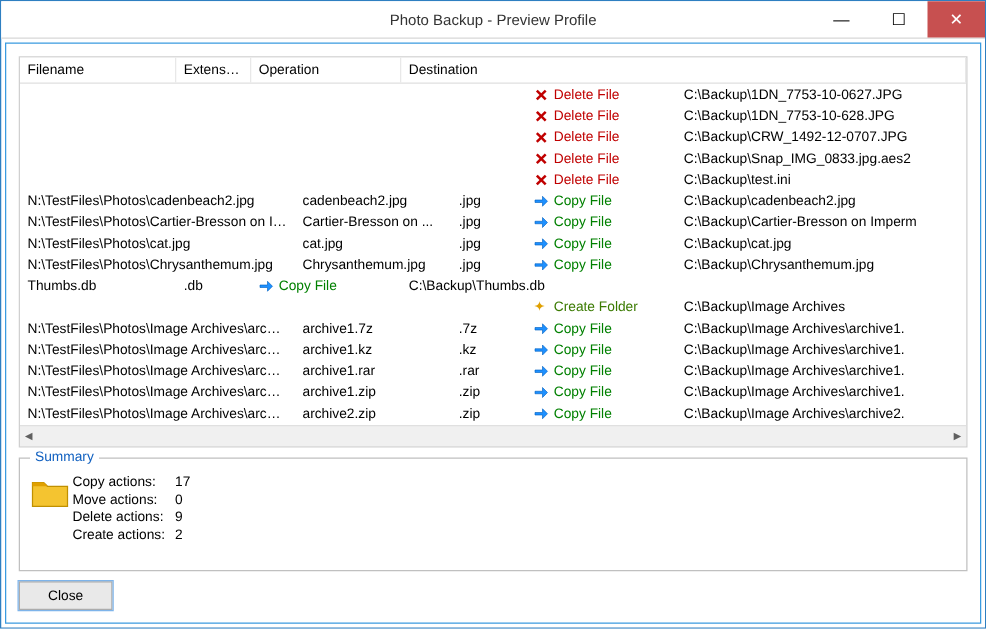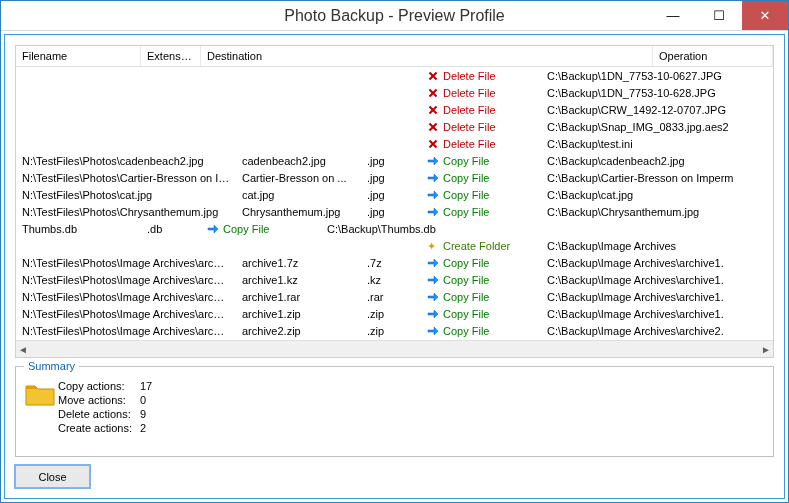--- a/index.html
+++ b/index.html
@@ -1,19 +1,19 @@
 <!DOCTYPE html>
 <html><head>
 <meta charset="utf-8">
 <style>
 * { box-sizing: border-box; margin: 0; padding: 0; }
 body { font-family: "Segoe UI", Tahoma, sans-serif; font-size: 11px; background: #fff; width: 789px; height: 503px; overflow: hidden; }
 .window { width: 789px; height: 503px; border: 1px solid #2e7fc1; display: flex; flex-direction: column; }
 .titlebar { height: 30px; background: #fff; display: flex; align-items: center; border-bottom: 1px solid #d8d8d8; }
-.titlebar-title { flex: 1; text-align: center; font-size: 16px; color: #333; }
+.titlebar-title { flex: 1; text-align: center; font-size: 12px; color: #333; }
 .titlebar-controls { display: flex; height: 100%; }
 .tb-btn { width: 46px; display: flex; align-items: center; justify-content: center; font-size: 13px; cursor: pointer; }
 .tb-close { background: #c75050; color: #fff; }
 .content { flex: 1; border: 1px solid #3a9be0; margin: 3px; display: flex; flex-direction: column; padding: 10px; background: #fff; overflow: hidden; }
 .table-wrap { flex: 1; border: 1px solid #d0d0d0; overflow: hidden; display: flex; flex-direction: column; }
 .thead { display: flex; background: #fff; border-bottom: 1px solid #e0e0e0; font-size: 11px; color: #000; }
 .th { padding: 4px 6px; border-right: 1px solid #e8e8e8; white-space: nowrap; overflow: hidden; text-overflow: ellipsis; }
 .c-source { width: 220px; }
 .c-filename { width: 125px; }
 .c-ext { width: 60px; }
@@ -55,22 +55,22 @@
       <div class="tb-btn">☐</div>
       <div class="tb-btn tb-close">✕</div>
     </div>
   </div>
 
   <div class="content">
     <div class="table-wrap">
       <div class="thead">
         <div class="th c-filename">Filename</div>
         <div class="th c-ext">Extension</div>
+        <div class="th c-op">Operation</div>
         <div class="th c-dest">Destination</div>
-        <div class="th c-op">Operation</div>
       </div>
       <div class="tbody" id="tbody">
           <div class="tr">
             <div class="td c-source"></div>
             <div class="td c-filename"></div>
             <div class="td c-ext"></div>
             <div class="td c-op op-cell">
               <span class="ic ic-del"></span>
               <span class="op-delete">Delete File</span>
             </div>

